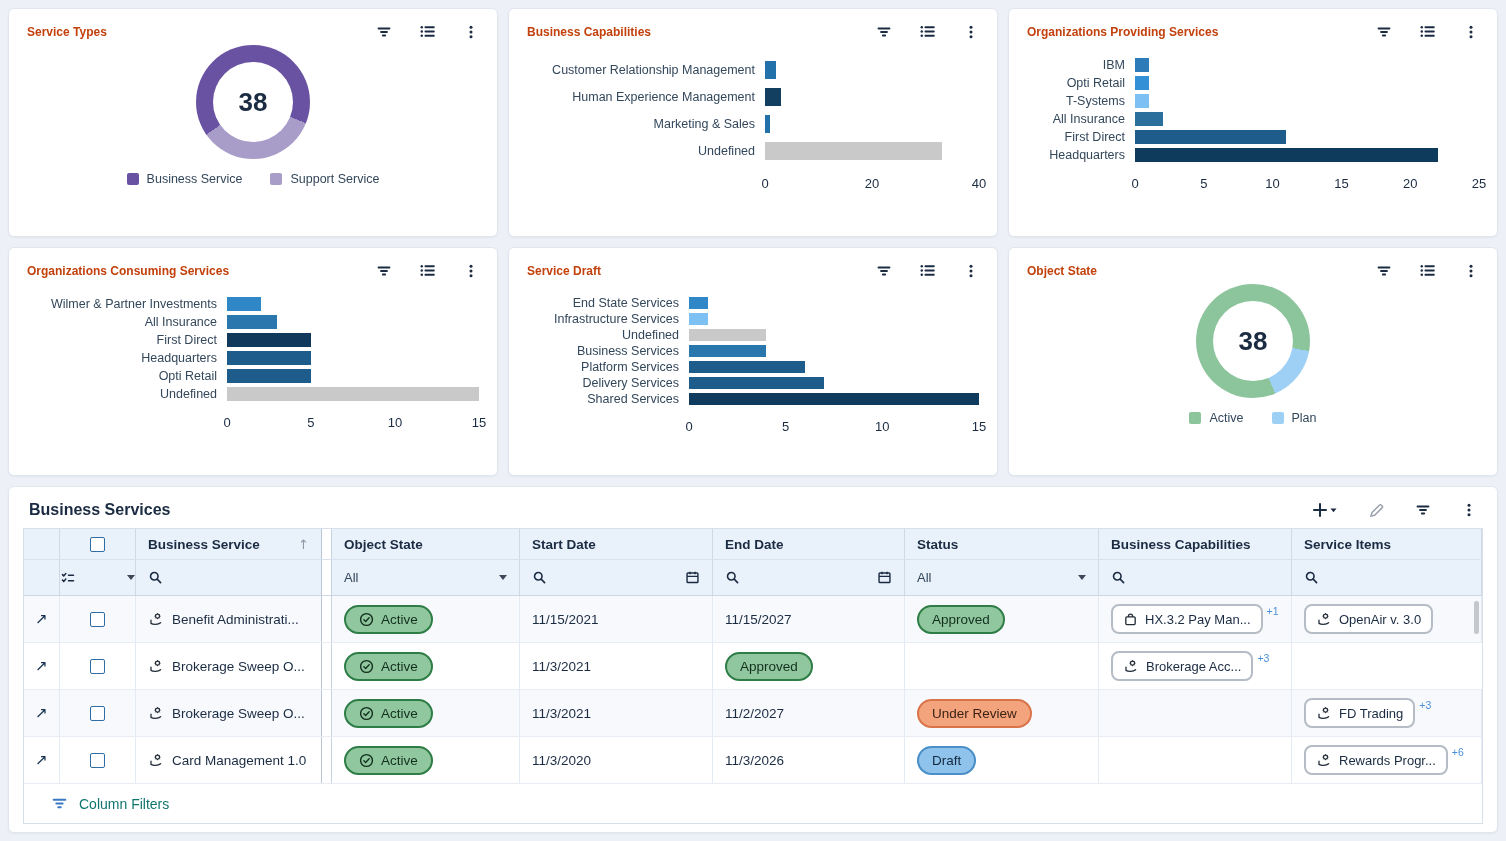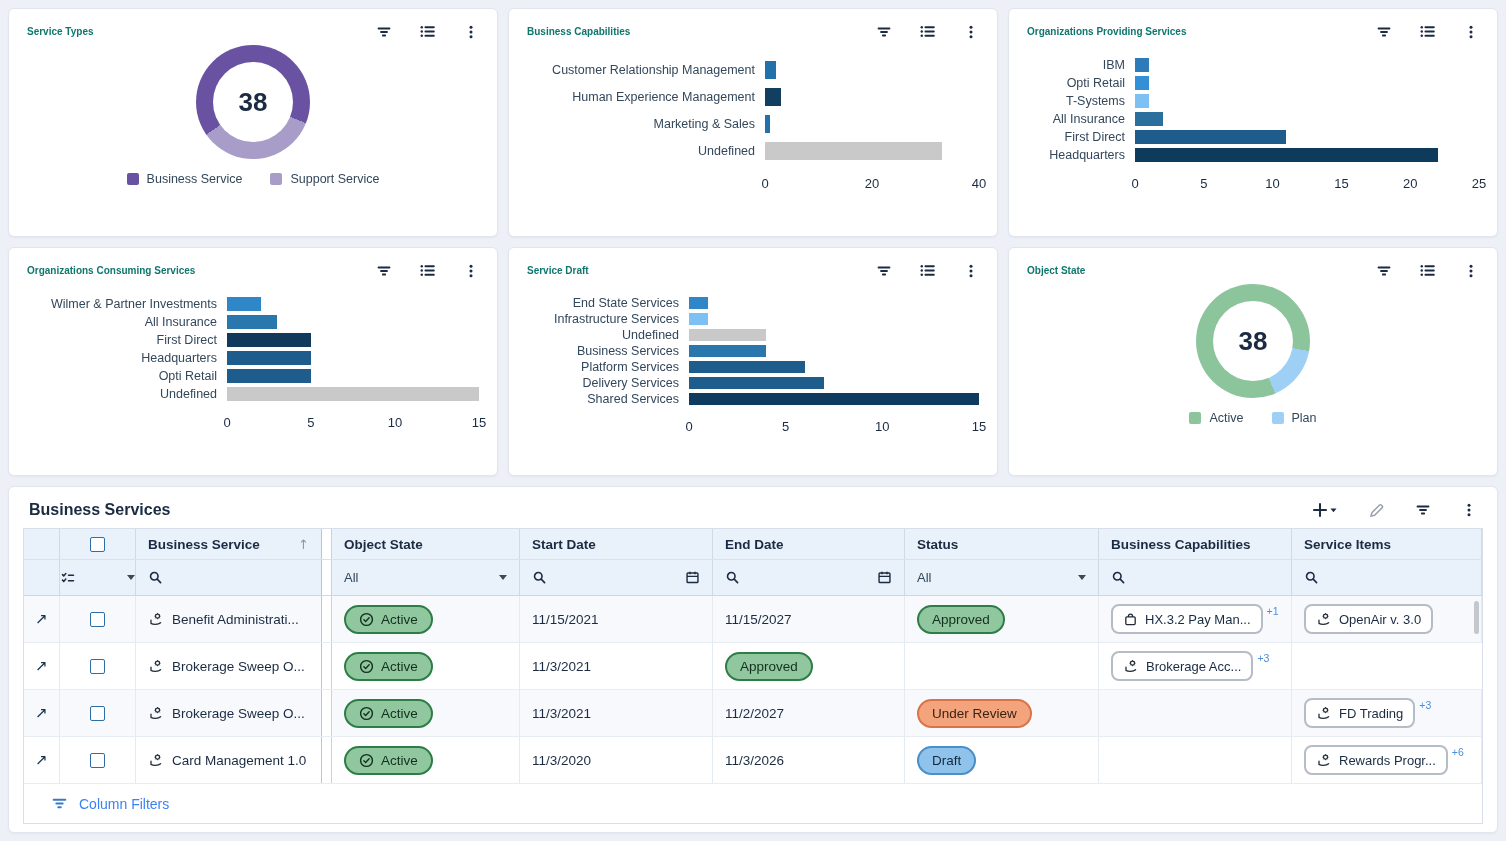--- a/index.html
+++ b/index.html
@@ -10,21 +10,21 @@
     font-family:"Liberation Sans", sans-serif;
   }
   .dashboard { display:grid; grid-template-columns:repeat(3,1fr); gap:10px; padding:8px; }
   .card {
     background:#fff; border:1px solid #e1e6ee; border-radius:6px;
     box-shadow:0 1px 2px rgba(20,40,80,.05);
     padding:14px 18px; height:229px; position:relative; overflow:hidden;
   }
   .card.table-card { grid-column:1 / -1; height:347px; padding:10px 14px 0; }
   .panel-head { display:flex; justify-content:space-between; align-items:center; }
-  .panel-title { margin:0; font-size:10px; font-weight:700; color:#0f766e; }
+  .panel-title { margin:0; font-size:12px; font-weight:700; color:#c2410c; }
   .panel-icons { display:flex; gap:27px; align-items:center; }
   button.icon-btn { background:none; border:0; padding:0; cursor:pointer; line-height:0; }
   .i { display:inline-block; line-height:0; }
   .i svg { vertical-align:middle; }
 
   
   .chart-host.donut-host { display:flex; flex-direction:column; align-items:center; margin-top:5px; }
   .donut { width:114px; height:114px; border-radius:50%; position:relative; }
   .donut .hole { position:absolute; inset:17px; background:#fff; border-radius:50%; }
   .donut .center { position:absolute; inset:0; display:flex; align-items:center; justify-content:center;
@@ -73,21 +73,21 @@
   .pill.blue   { background:#8fc3ec; border-color:#4a8fc7; color:#14293e; }
 
   .chipw { display:inline-flex; align-items:flex-start; }
   .chip { display:inline-flex; align-items:center; gap:7px; height:30px; padding:0 10px;
           border:2px solid #b5bcc5; border-radius:8px; background:#fff; font-size:13px; color:#1a2b42;
           cursor:pointer; white-space:nowrap; max-width:158px; }
   .chiplab { overflow:hidden; text-overflow:ellipsis;text-align:right; }
   .more { font-size:10.5px; color:#4a90d9; margin-left:4px; margin-top:1px; cursor:pointer; }
 
   .tfoot { height:39px; display:flex; align-items:center; gap:11px; padding:0 27px;
-           color:#3b82f6; font-size:14px; background:#fff; }
+           color:#0f766e; font-size:14px; background:#fff; }
   .tfoot span.lbl { cursor:pointer; }
   .vscroll { position:absolute; right:3px; top:72px; width:5px; height:33px; background:#c4c7cc; border-radius:3px; }
 </style>
 </head>
 <body>
 
 <div class="dashboard">
 
   <section class="card">
     <div class="panel-head">

